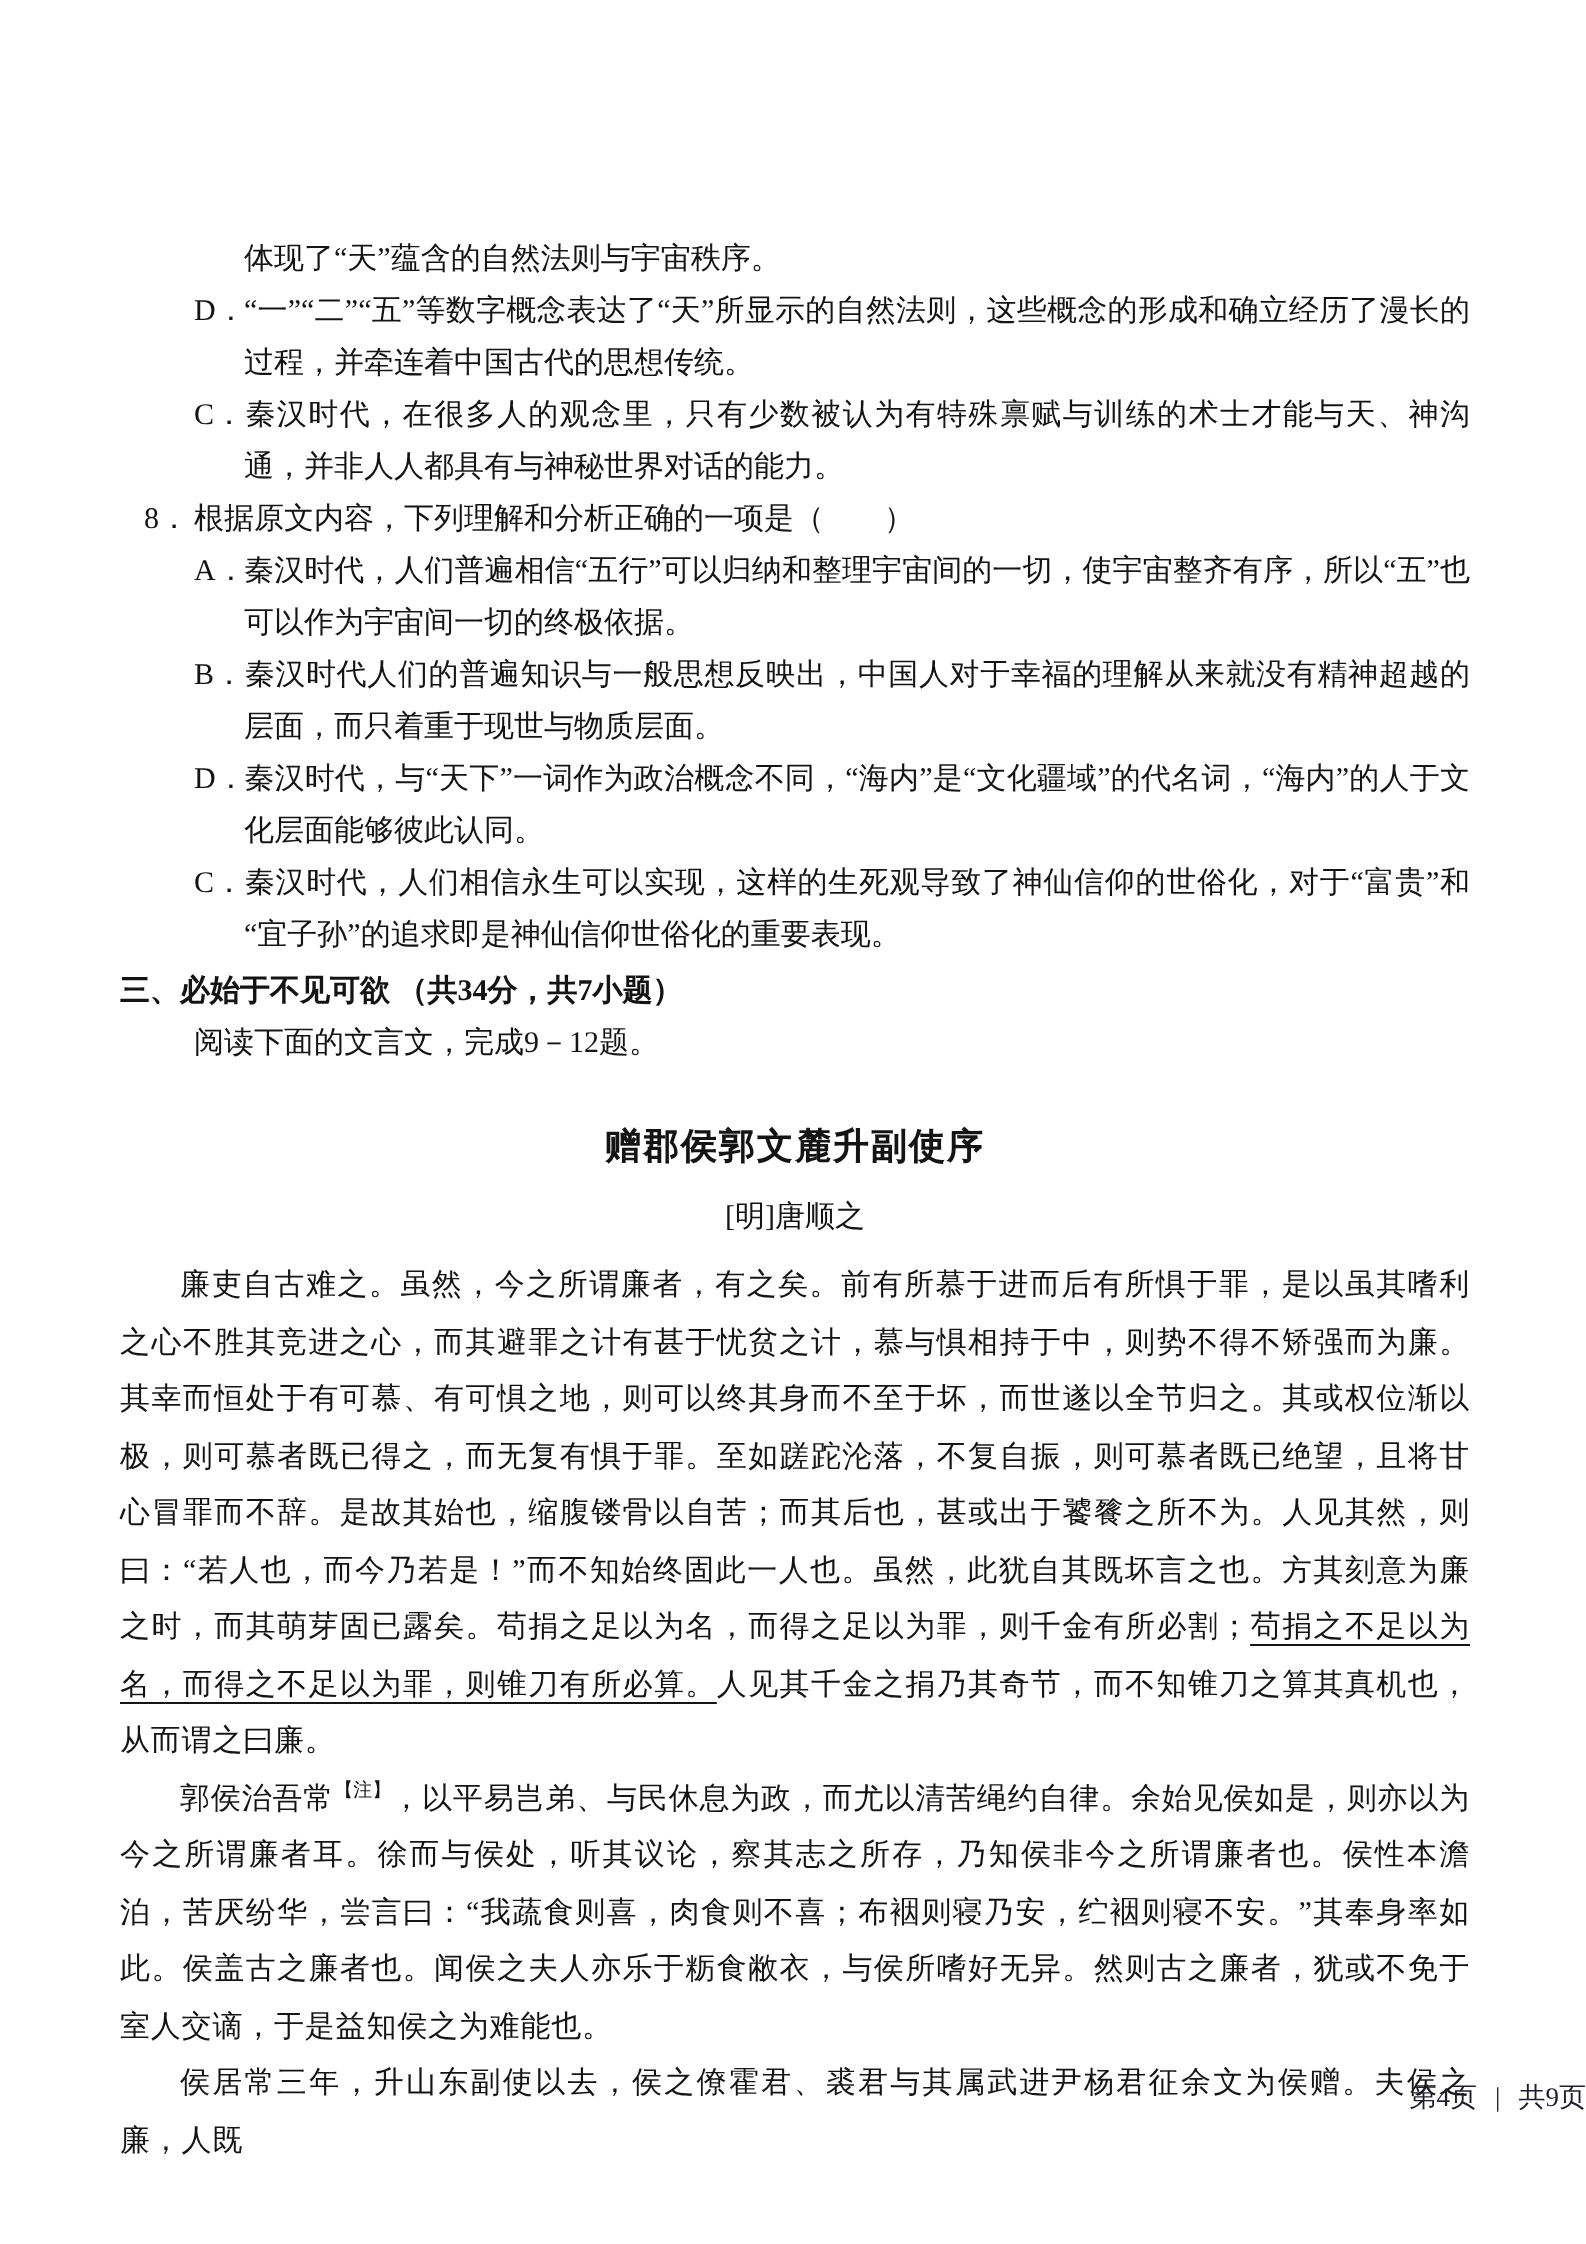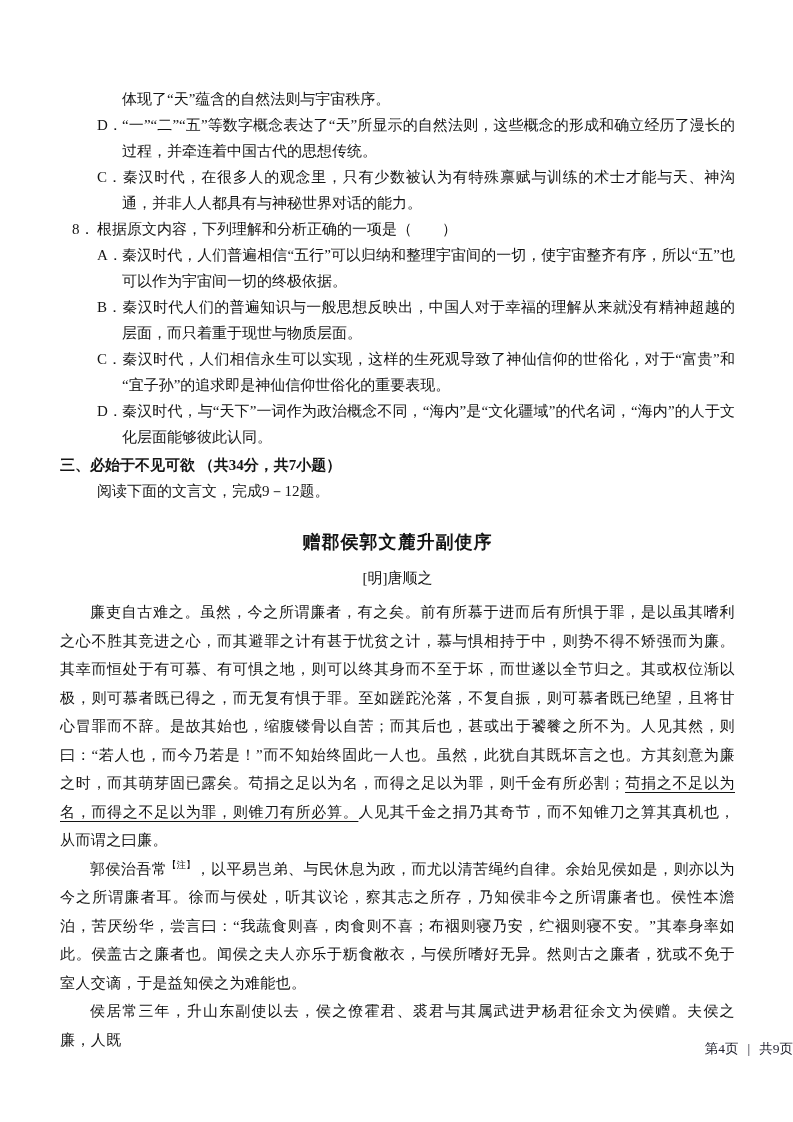--- a/index.html
+++ b/index.html
@@ -6,21 +6,21 @@
   html, body { background: #ffffff; }
   body {
     width: 793px; height: 1122px;
     font-family: "Liberation Serif", "DejaVu Serif", serif;
     color: #141414;
     overflow: hidden;
   }
   .page {
     position: relative;
     width: 793px; height: 1122px;
-    padding: 86px 58px 0 60px;
+    padding: 117px 58px 0 60px;
   }
   
   .q-area { font-size: 15px; line-height: 26px; }
   .cont-line { margin-left: 62px; text-align: justify; }
   .option {
     margin-left: 37px;
     padding-left: 25px;
     text-indent: -25px;
     text-align: justify;
   }
@@ -93,23 +93,23 @@
     <p class="option"><span class="opt-label">D．</span><span>“一”“二”“五”等数字概念表达了“天”所显示的自然法则，这些概念的形成和确立经历了漫长的过程，并牵连着中国古代的思想传统。</span></p>
 
     <p class="option"><span class="opt-label">C．</span><span>秦汉时代，在很多人的观念里，只有少数被认为有特殊禀赋与训练的术士才能与天、神沟通，并非人人都具有与神秘世界对话的能力。</span></p>
 
     <p class="stem"><span class="q-num">8．</span><span>根据原文内容，下列理解和分析正确的一项是（　　）</span></p>
 
     <p class="option"><span class="opt-label">A．</span><span>秦汉时代，人们普遍相信“五行”可以归纳和整理宇宙间的一切，使宇宙整齐有序，所以“五”也可以作为宇宙间一切的终极依据。</span></p>
 
     <p class="option"><span class="opt-label">B．</span><span>秦汉时代人们的普遍知识与一般思想反映出，中国人对于幸福的理解从来就没有精神超越的层面，而只着重于现世与物质层面。</span></p>
 
+    <p class="option"><span class="opt-label">D．</span><span>秦汉时代，与“天下”一词作为政治概念不同，“海内”是“文化疆域”的代名词，“海内”的人于文化层面能够彼此认同。</span></p>
+
     <p class="option"><span class="opt-label">C．</span><span>秦汉时代，人们相信永生可以实现，这样的生死观导致了神仙信仰的世俗化，对于“富贵”和“宜子孙”的追求即是神仙信仰世俗化的重要表现。</span></p>
-
-    <p class="option"><span class="opt-label">D．</span><span>秦汉时代，与“天下”一词作为政治概念不同，“海内”是“文化疆域”的代名词，“海内”的人于文化层面能够彼此认同。</span></p>
 
     <p class="section-heading">三、必始于不见可欲 （共34分，共7小题）</p>
 
     <p class="instruction">阅读下面的文言文，完成9－12题。</p>
   </div>
 
   <h1 class="passage-title">赠郡侯郭文麓升副使序</h1>
 
   <p class="passage-author">[明]唐顺之</p>
 

